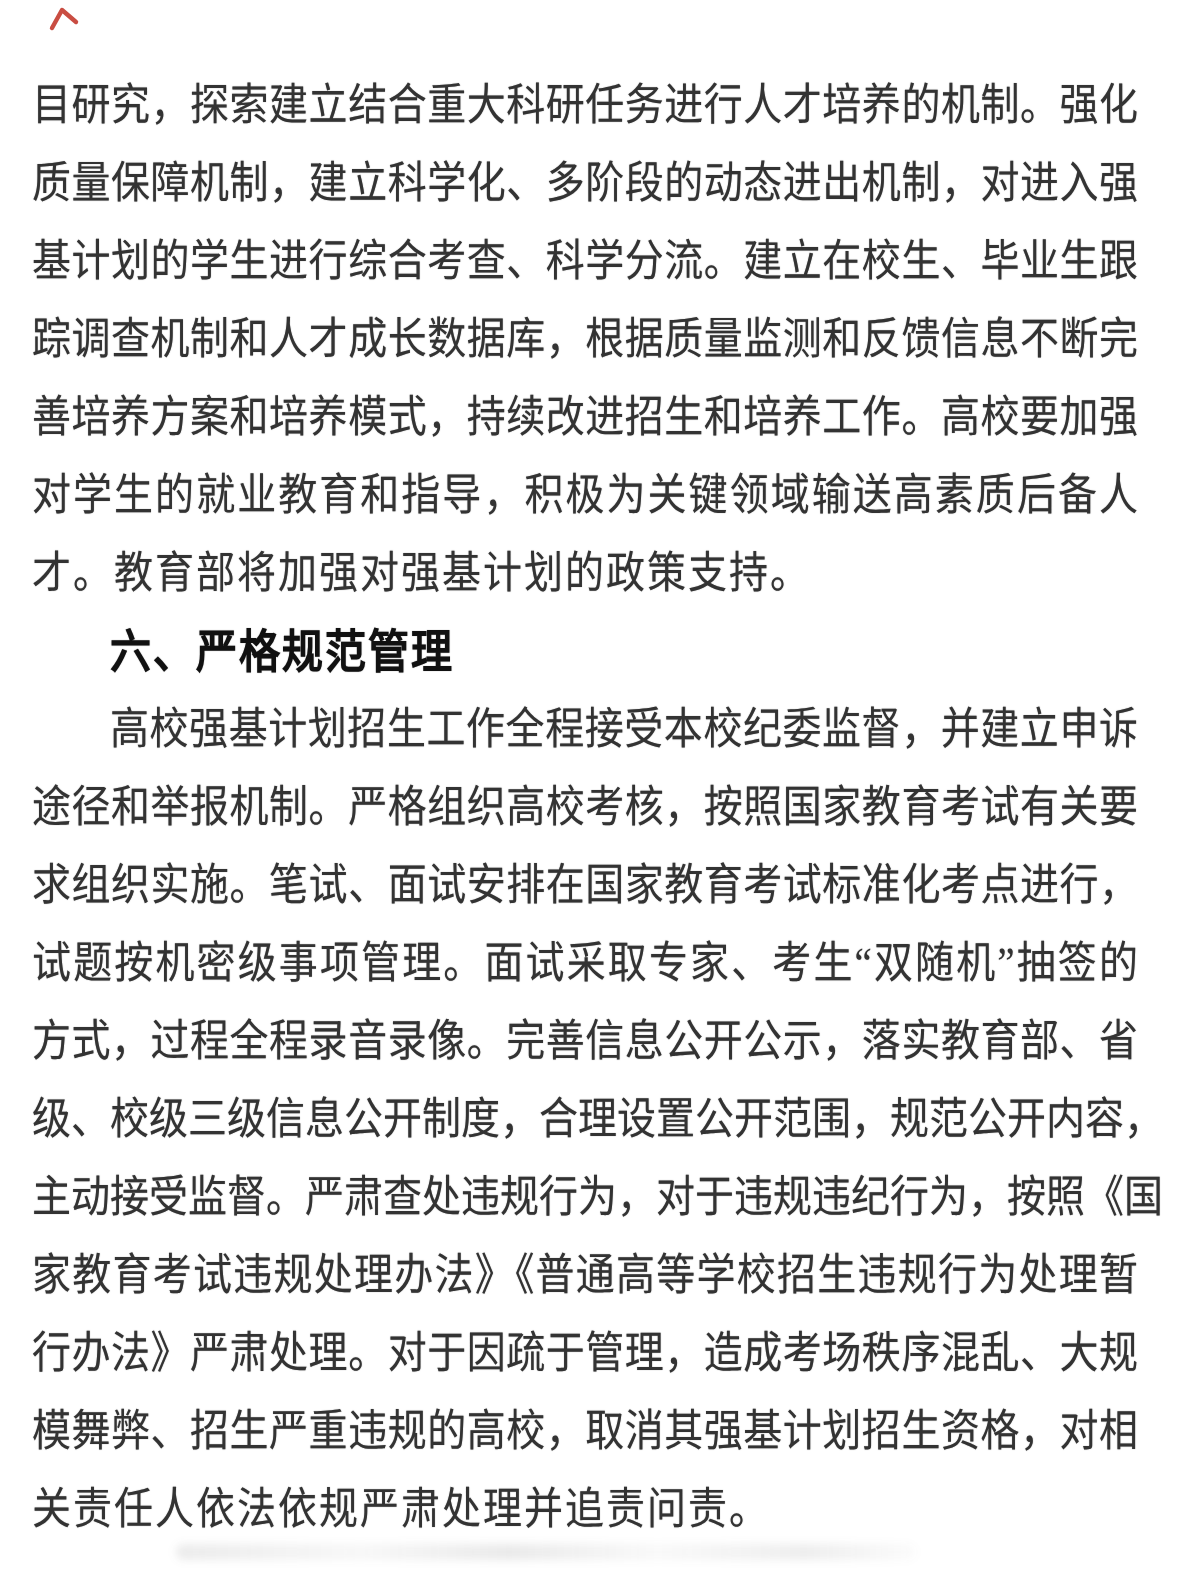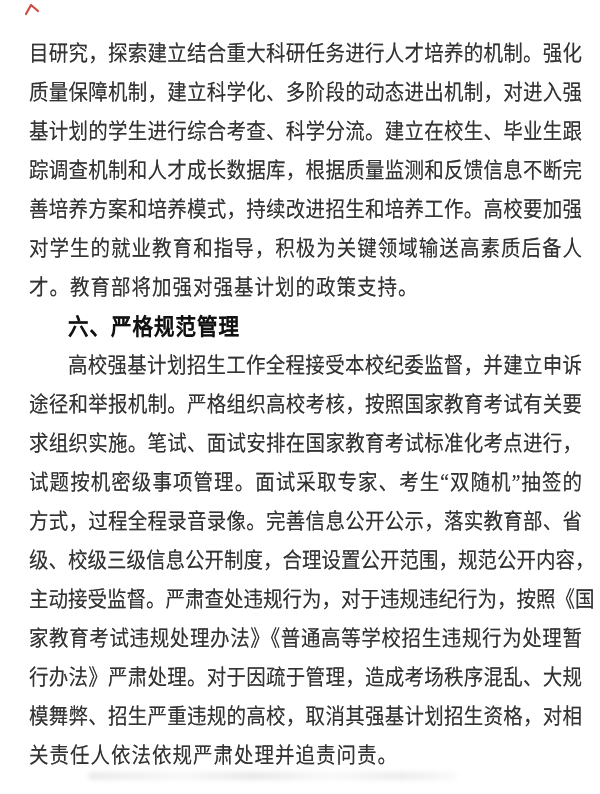--- a/index.html
+++ b/index.html
@@ -18,21 +18,21 @@
     font-family: "Liberation Serif", "DejaVu Serif", serif;
   }
   .red-mark {
     position: absolute;
     left: 24px;
     top: 3px;
     opacity: 0.9;
   }
   .text-block {
     position: absolute;
-    left: 29px;
+    left: 16px;
     top: 34px;
     width: 553px;
     color: #333333;
     text-shadow: 0 0 0.5px rgba(51,51,51,0.55);
   }
   .ln {
     height: 39px;
     line-height: 39px;
     font-size: 19.5px;
     white-space: nowrap;

